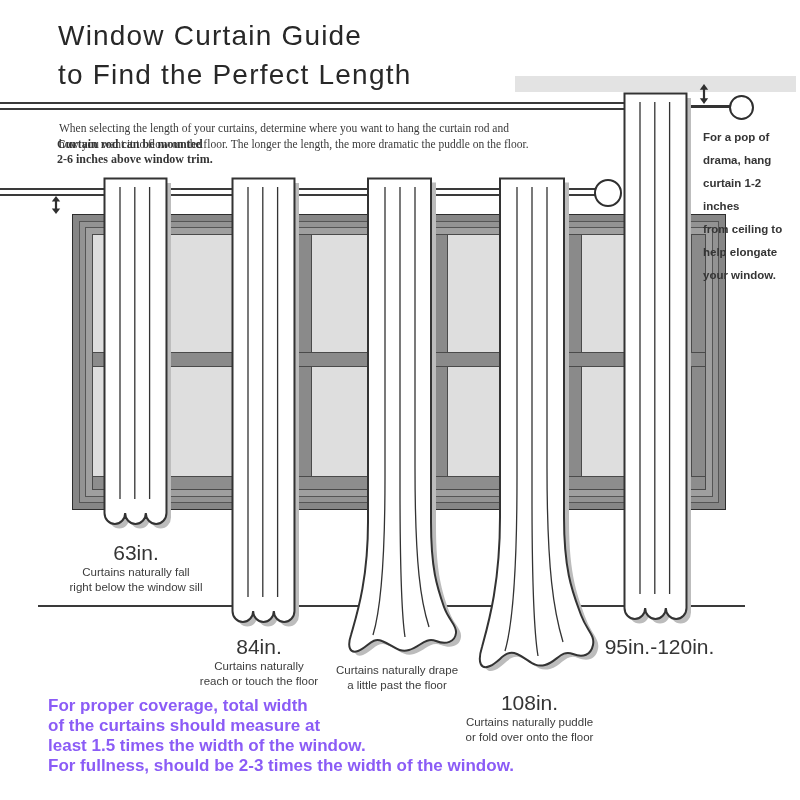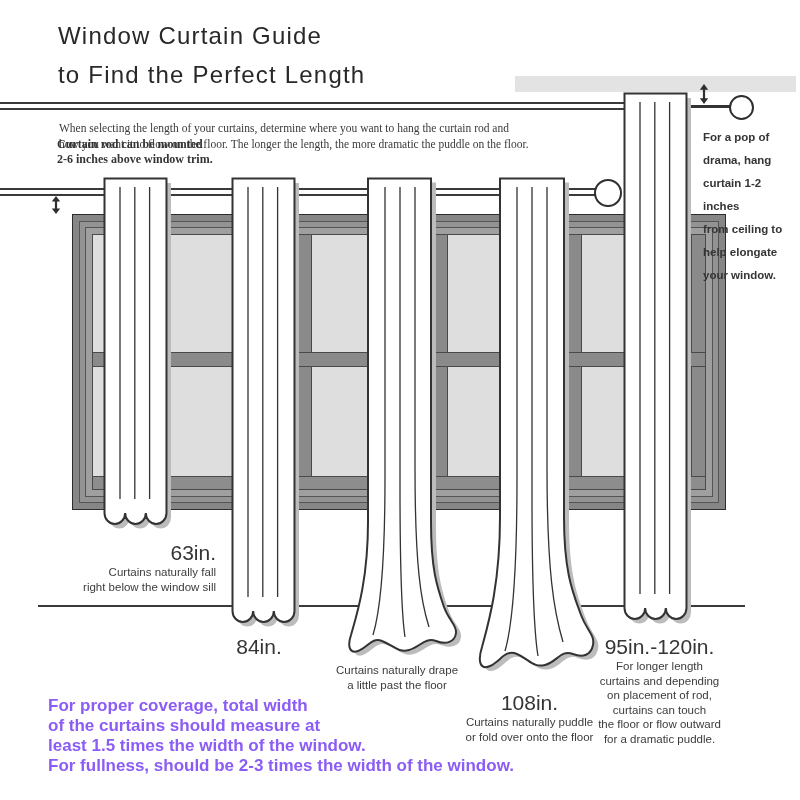--- a/index.html
+++ b/index.html
@@ -1,21 +1,21 @@
 <!DOCTYPE html>
 <html><head>
 <meta charset="utf-8">
 <style>
   html,body{margin:0;padding:0;background:#fff;}
   #stage{position:relative;width:800px;height:800px;background:#ffffff;overflow:hidden;
          font-family:"Liberation Sans",sans-serif;color:#3b3b3b;}
   .abs{position:absolute;}
   .lines{white-space:pre-line;}
   
-  #title{left:58px;top:16px;font-size:24px;line-height:39px;letter-spacing:1.2px;color:#282828;}
+  #title{left:58px;top:16px;font-size:28px;line-height:39px;letter-spacing:1.2px;color:#282828;}
   
   #intro{left:59px;top:121px;font-size:11.5px;line-height:15.5px;color:#3a3a3a;font-family:Liberation Serif, serif;}
   #rod-note{left:57px;top:137px;font-size:12px;line-height:15px;font-weight:bold;color:#353535;font-family:Liberation Serif, serif;}
   #ceiling-note{left:703px;top:126px;width:95px;font-size:11.5px;line-height:23px;font-weight:bold;color:#353535;}
   
   #ceiling-bar{left:515px;top:76px;width:281px;height:16px;background:#e3e3e3;}
   
   .rodline{height:2px;background:#3a3a3a;}
   #crod-a{left:0;top:102px;width:627px;}
   #crod-b{left:0;top:108px;width:627px;}
@@ -43,21 +43,21 @@
   .curtain{z-index:5;}
   #c1{left:103px;top:177px;}
   #c2{left:231px;top:177px;}
   #c3{left:345px;top:177px;}
   #c4{left:475px;top:177px;}
   #c5{left:623px;top:92px;}
   
   .label-block{text-align:center;z-index:6;}
   .len{font-size:21px;color:#353535;line-height:24px;}
   .cap{font-size:11.5px;line-height:14.5px;color:#3c3c3c;margin-top:0;}
-  #l1{left:56px;top:541px;width:160px;text-align:right;}
+  #l1{left:56px;top:541px;width:160px;}
   #l2{left:179px;top:635px;width:160px;}
   #l3{left:317px;top:663px;width:160px;}
   #l4{left:447px;top:691px;width:165px;}
   #l5{left:577px;top:635px;width:165px;}
   
   #footer-note{left:48px;top:696px;width:490px;font-size:17px;line-height:20px;
                font-weight:bold;color:#8b5cf6;}
 </style>
 </head>
 <body>
@@ -156,38 +156,34 @@
 help elongate
 your window.</div>
 
   <div class="abs label-block" id="l1">
     <div class="len">63in.</div>
     <div class="cap lines">Curtains naturally fall
 right below the window sill</div>
   </div>
   <div class="abs label-block" id="l2">
     <div class="len">84in.</div>
+    <div class="cap lines">Curtains naturally
+reach or touch the floor</div>
   </div>
   <div class="abs label-block" id="l3">
     <div class="cap lines">Curtains naturally drape
 a little past the floor</div>
   </div>
   <div class="abs label-block" id="l4">
     <div class="len">108in.</div>
     <div class="cap lines">Curtains naturally puddle
 or fold over onto the floor</div>
   </div>
   <div class="abs label-block" id="l5">
     <div class="len">95in.-120in.</div>
-    <div class="cap lines">For longer length
-curtains and depending
-on placement of rod,
-curtains can touch
-the floor or flow outward
-for a dramatic puddle.</div>
   </div>
 
   <div class="abs lines" id="footer-note">For proper coverage, total width
 of the curtains should measure at
 least 1.5 times the width of the window.
 For fullness, should be 2-3 times the width of the window.</div>
 
 </div>
 
 </body></html>

